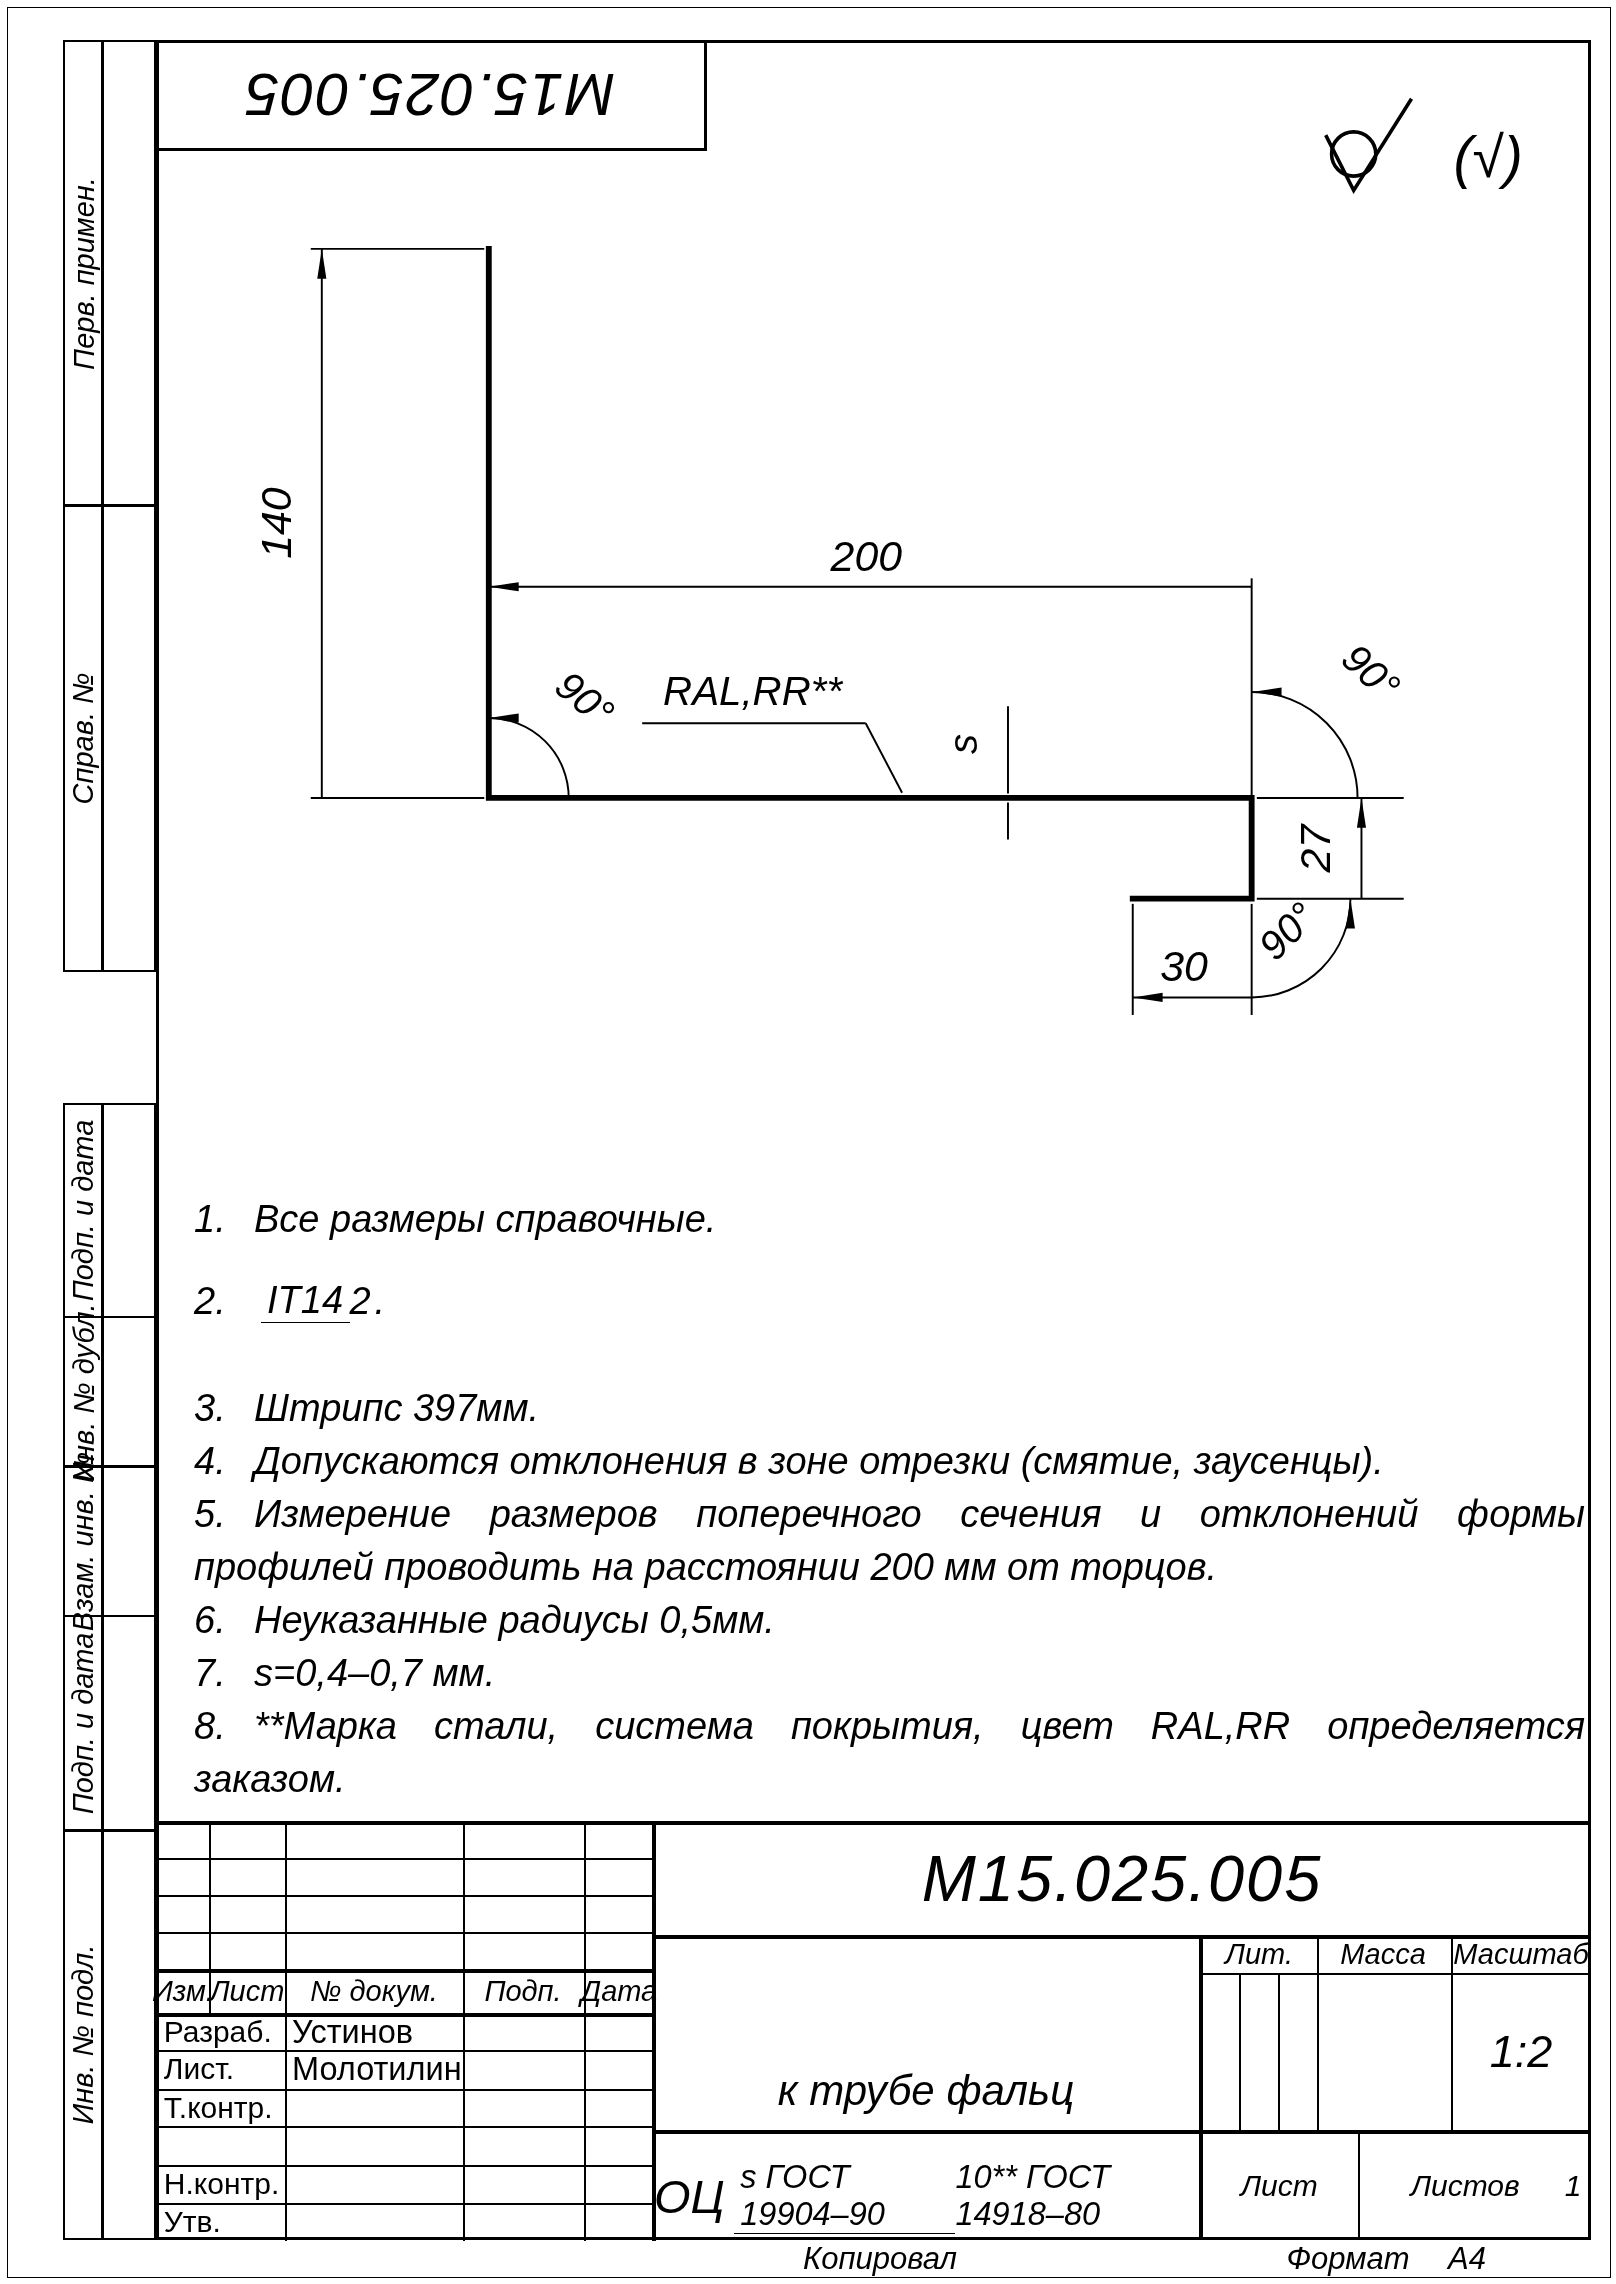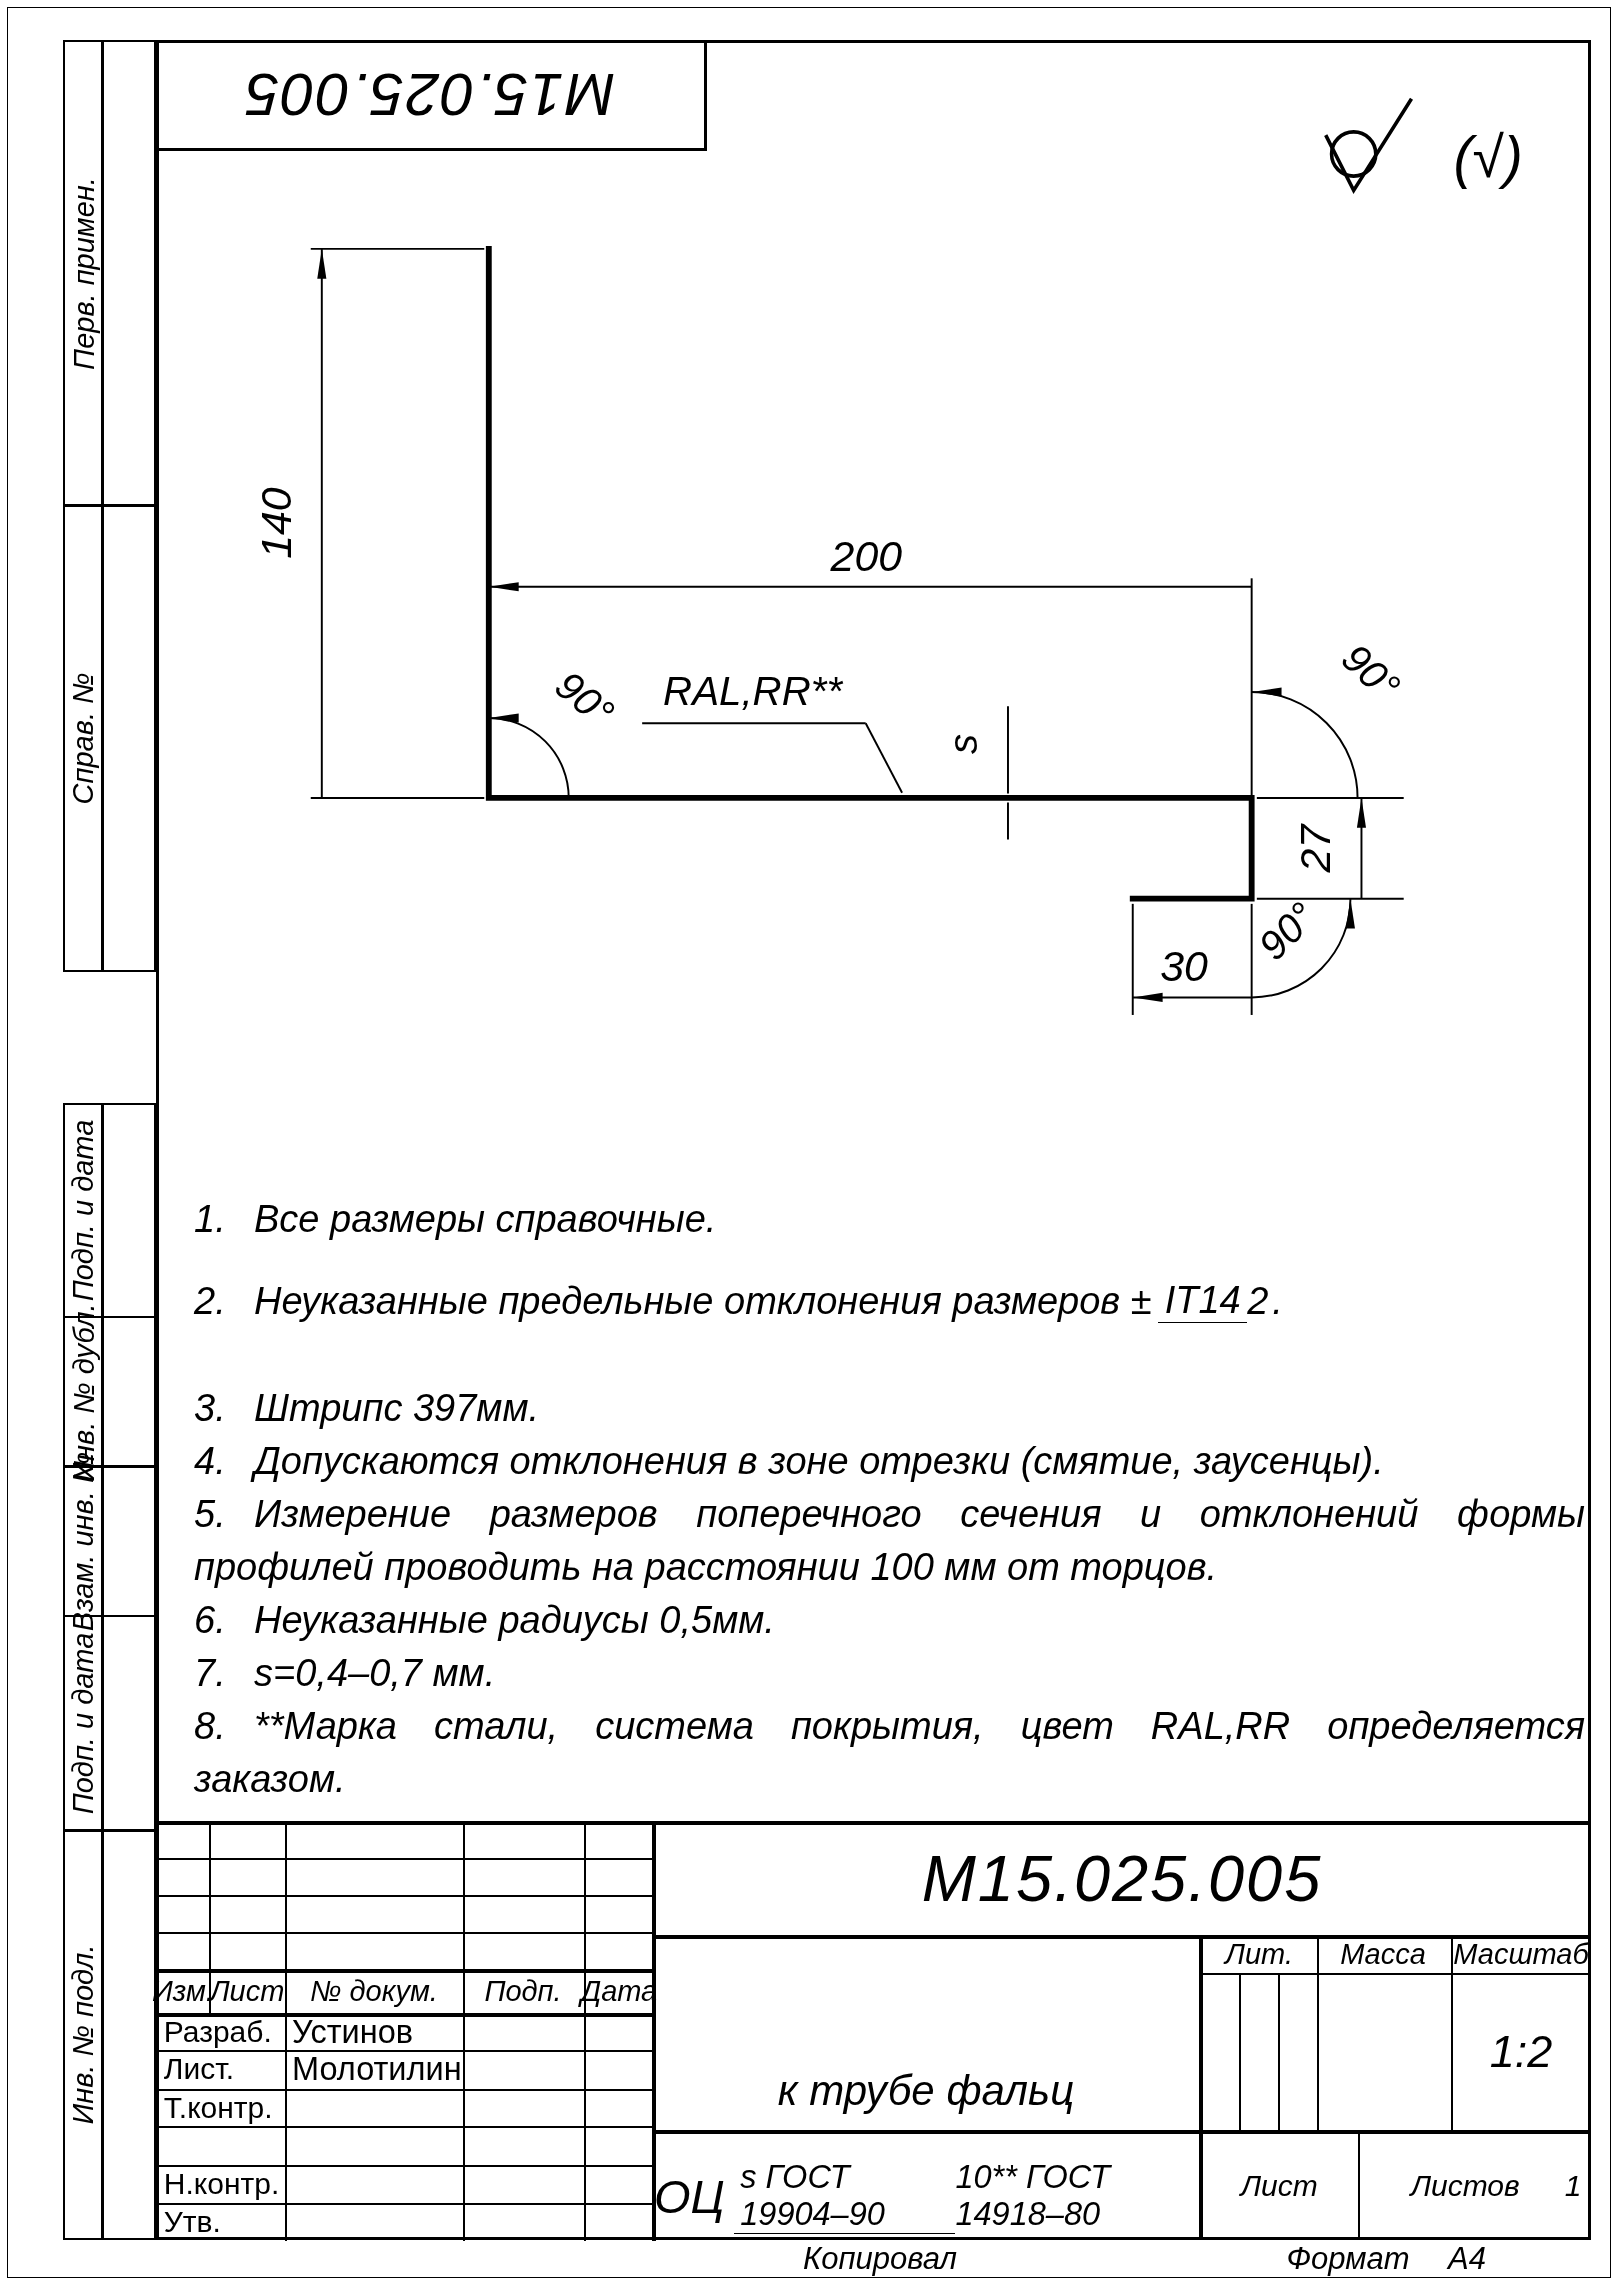--- a/index.html
+++ b/index.html
@@ -87,40 +87,39 @@
   </div>
   <div class="vl" style="left:101px;top:1103px;width:2.6px;height:1137px"></div>
 
   <div class="notes">
     <div class="note">
       <span class="nn">1.</span>
       <span class="nt">Все размеры справочные.</span>
     </div>
     <div class="note n2">
       <span class="nn">2.</span>
-      <span>Неуказанные предельные отклонения размеров ±</span>
       <span class="frac">
         <span class="fn">IT14</span>
         <span class="fd">2</span>
       </span>
       <span class="tail">.</span>
     </div>
     <div class="note" style="margin-top:26px">
       <span class="nn">3.</span>
       <span class="nt">Штрипс 397мм.</span>
     </div>
     <div class="note">
       <span class="nn">4.</span>
       <span class="nt">Допускаются отклонения в зоне отрезки (смятие, заусенцы).</span>
     </div>
     <div class="note">
       <span class="nn">5.</span>
       <span class="nt jl">Измерение размеров поперечного сечения и отклонений формы</span>
     </div>
-    <div class="cont">профилей проводить на расстоянии 100 мм от торцов.</div>
+    <div class="cont">профилей проводить на расстоянии 200 мм от торцов.</div>
     <div class="note">
       <span class="nn">6.</span>
       <span class="nt">Неуказанные радиусы 0,5мм.</span>
     </div>
     <div class="note">
       <span class="nn">7.</span>
       <span class="nt">s=0,4–0,7 мм.</span>
     </div>
     <div class="note">
       <span class="nn">8.</span>

